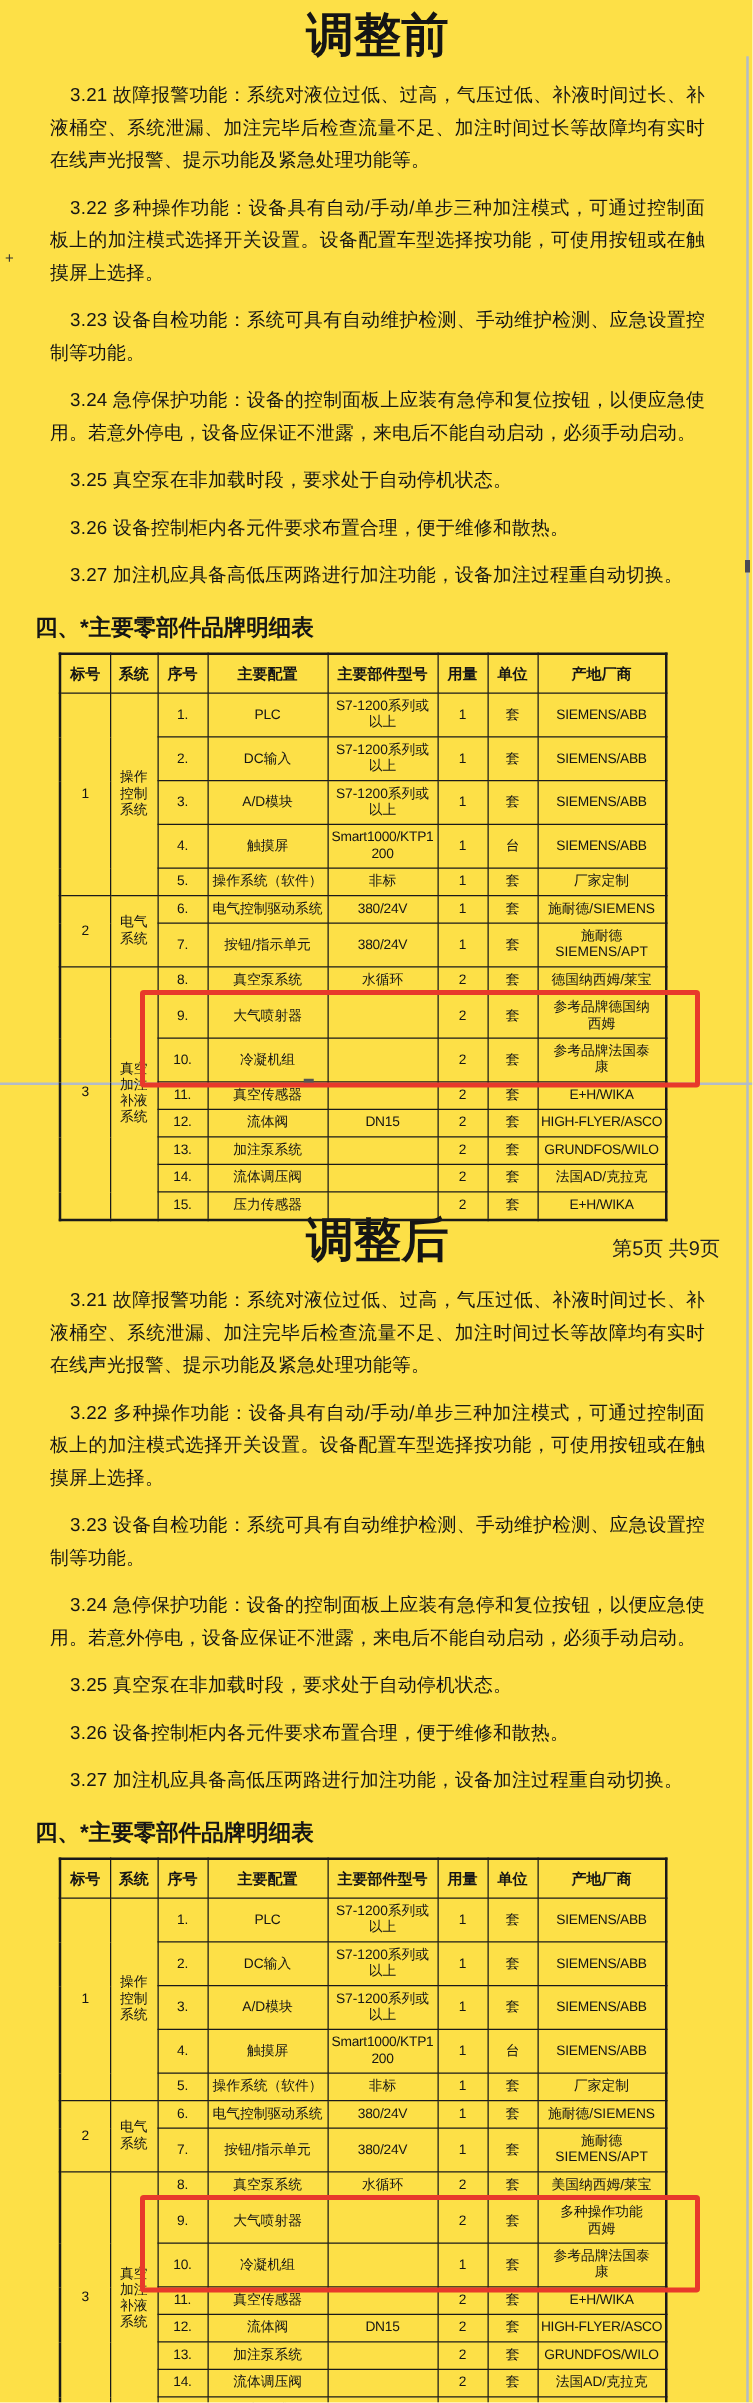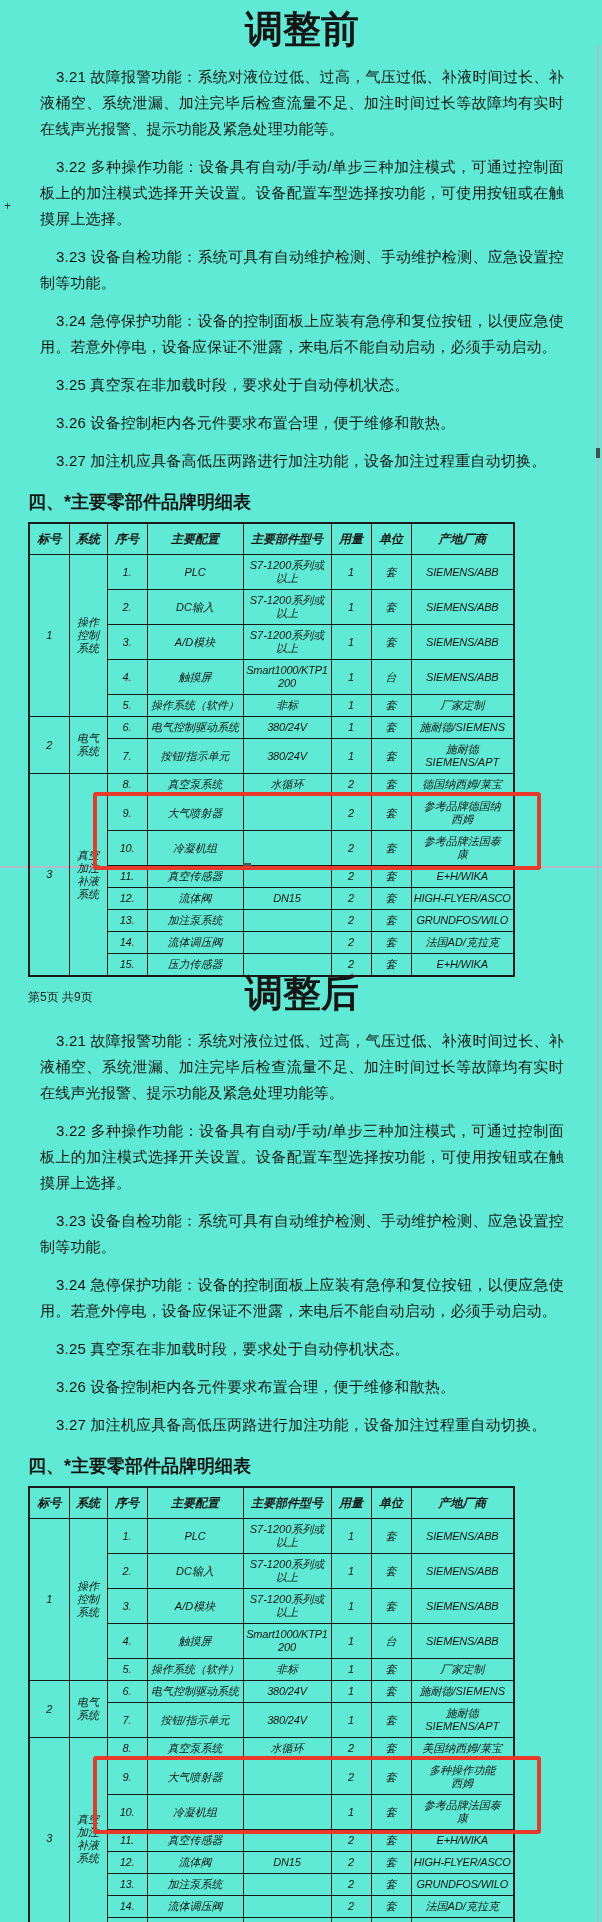--- a/index.html
+++ b/index.html
@@ -1,50 +1,50 @@
 <!DOCTYPE html>
 <html><head>
 <meta charset="utf-8">
 <style>
   html,body { margin:0; padding:0; background:#ffffff; }
   .screen {
     position:relative; width:602px; height:1922px; overflow:hidden;
-    background:#5eead4; color:#151515;
+    background:#fde047; color:#151515;
     font-family:"Liberation Sans","DejaVu Sans",sans-serif;
   }
   .page { box-sizing:border-box; padding:0 26px 0 28px; }
   .page1 { height:862px; border-bottom:2px solid #b3bcc8; }
   .page2 { padding-top:96px; }
   .doc-title {
     font-size:38px; font-weight:bold; text-align:center;
     margin:6px 0 10px 0; line-height:46px;
   }
   .para {
     font-size:15px; line-height:26px; margin:12px; text-align:justify;
     text-indent:16px; letter-spacing:0.2px;
   }
   .tbl-caption { font-size:18px; font-weight:bold; margin:16px 0 8px 0; }
-  .tbl-wrap { position:relative; width:524px;font-style:italic; }
+  .tbl-wrap { position:relative; margin-left:19px; width:524px; }
   table.cmp {
     border-collapse:collapse; table-layout:fixed; width:485px;
     border:2px solid #1a1a1a;
   }
   table.cmp th, table.cmp td {
     border:1px solid #1a1a1a; text-align:center; vertical-align:middle;
     font-size:11px; line-height:13px; padding:4px 2px;
     white-space:pre-line; word-break:break-all; overflow:hidden;
   }
   table.cmp th { font-size:12px; font-weight:bold; height:22px; padding:4px 1px; }
   td.lat { font-size:10px; letter-spacing:-0.2px; }
   .red-box {
     position:absolute; left:65px; width:448px;
     border:4px solid #e8392b; border-radius:3px;
     box-sizing:border-box; pointer-events:none;
   }
-  .page-footer { text-align:left; font-size:12px; margin-top:12px; color:#222; }
+  .page-footer { text-align:right; font-size:16px; margin-top:12px; color:#222; }
   .v-edge-line { position:absolute; left:597px; top:45px; bottom:0; width:2px; background:#b3bcc8; }
   .edge-tick { position:absolute; left:596px; top:448px; width:4px; height:10px; background:#4a4a55; }
   .cursor-plus { position:absolute; left:4px; top:200px; font-size:12px; color:#333; line-height:12px; }
   .mid-dash { position:absolute; left:243px; top:863px; width:8px; height:3px; background:#555; }
 </style>
 </head>
 <body>
 
 <div class="screen">
 

